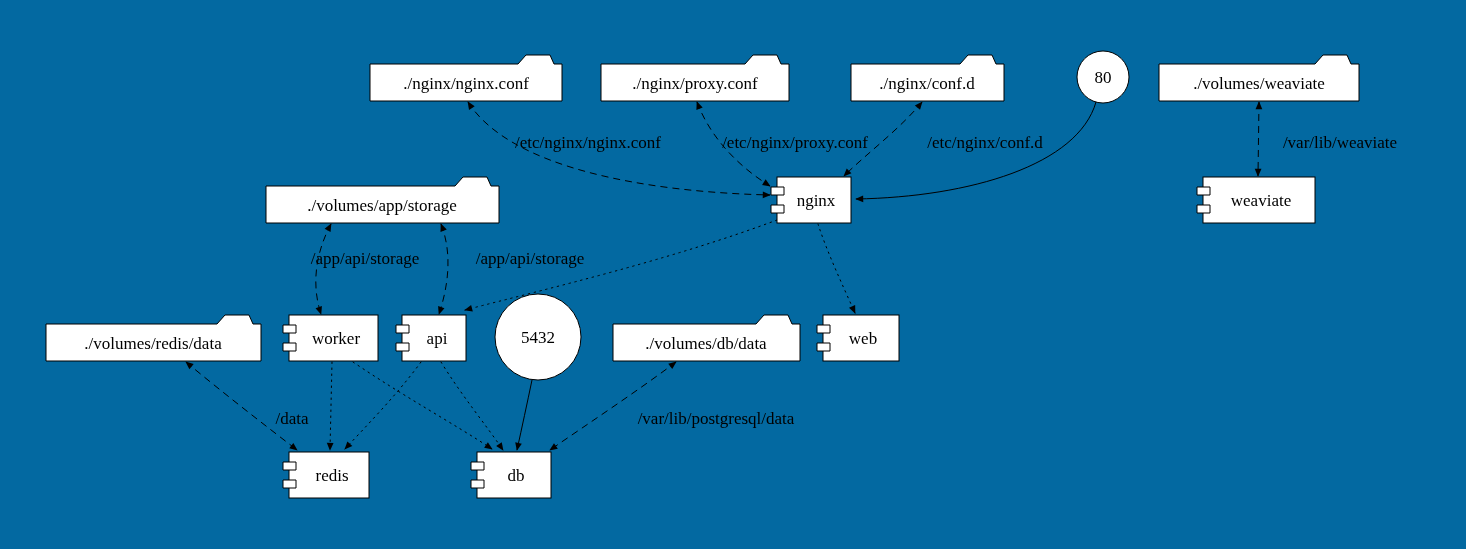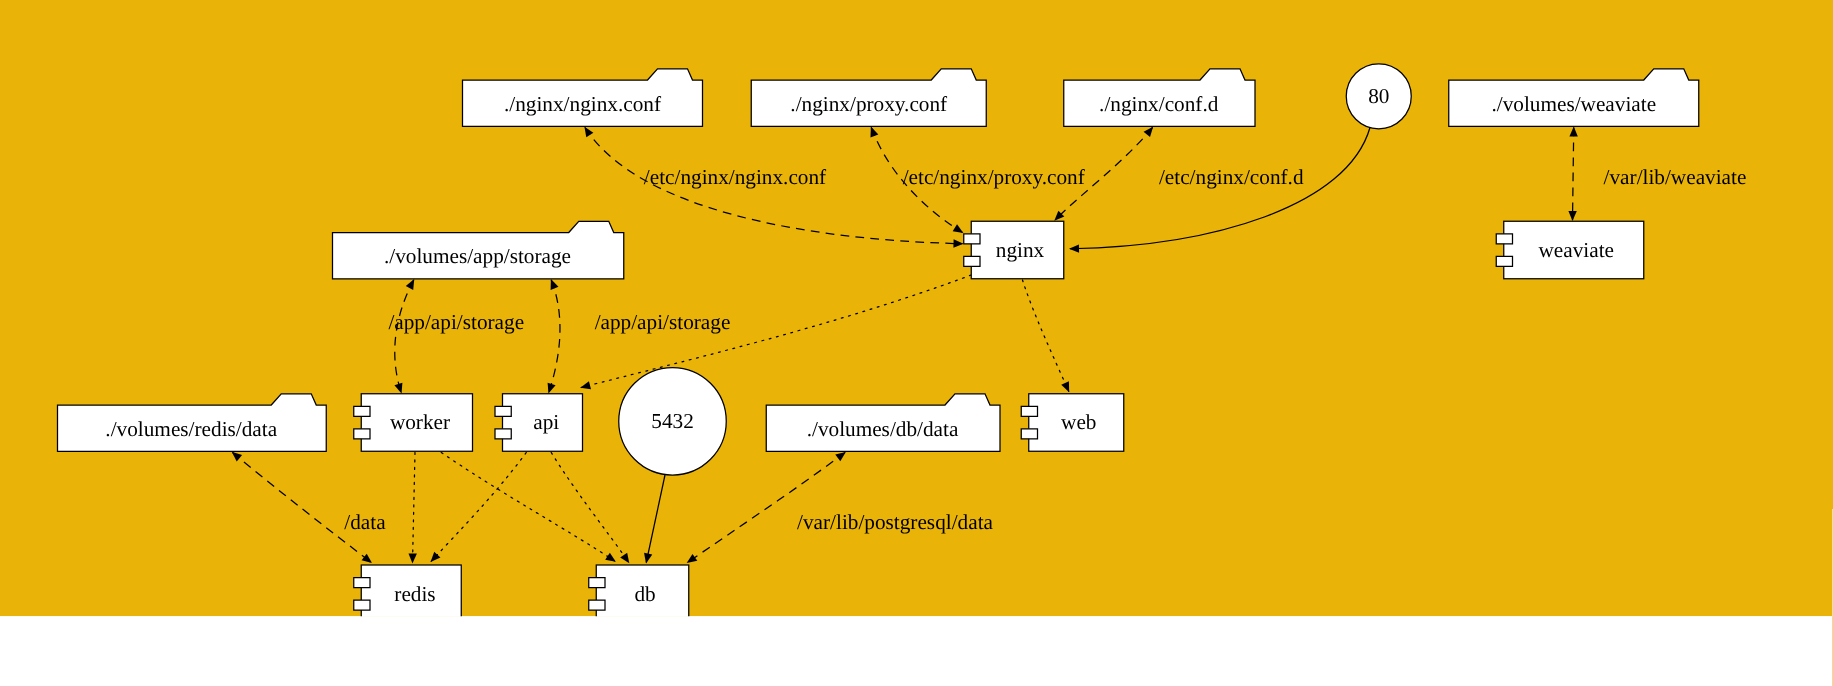--- a/index.html
+++ b/index.html
@@ -3,22 +3,22 @@
 <meta charset="utf-8">
 <style>
   html, body {
     margin: 0;
     padding: 0;
     background: #ffffff;
   }
   .canvas {
     position: relative;
     width: 1466px;
-    height: 493px;
-    background: #eab308;
+    height: 549px;
+    background: #0369a1;
     font-family: "Liberation Serif", "DejaVu Serif", serif;
   }
   svg { display: block; }
   .shape {
     fill: #ffffff;
     stroke: #000000;
     stroke-width: 1;
   }
   .node-label, .edge-label {
     font-family: "Liberation Serif", "DejaVu Serif", serif;

